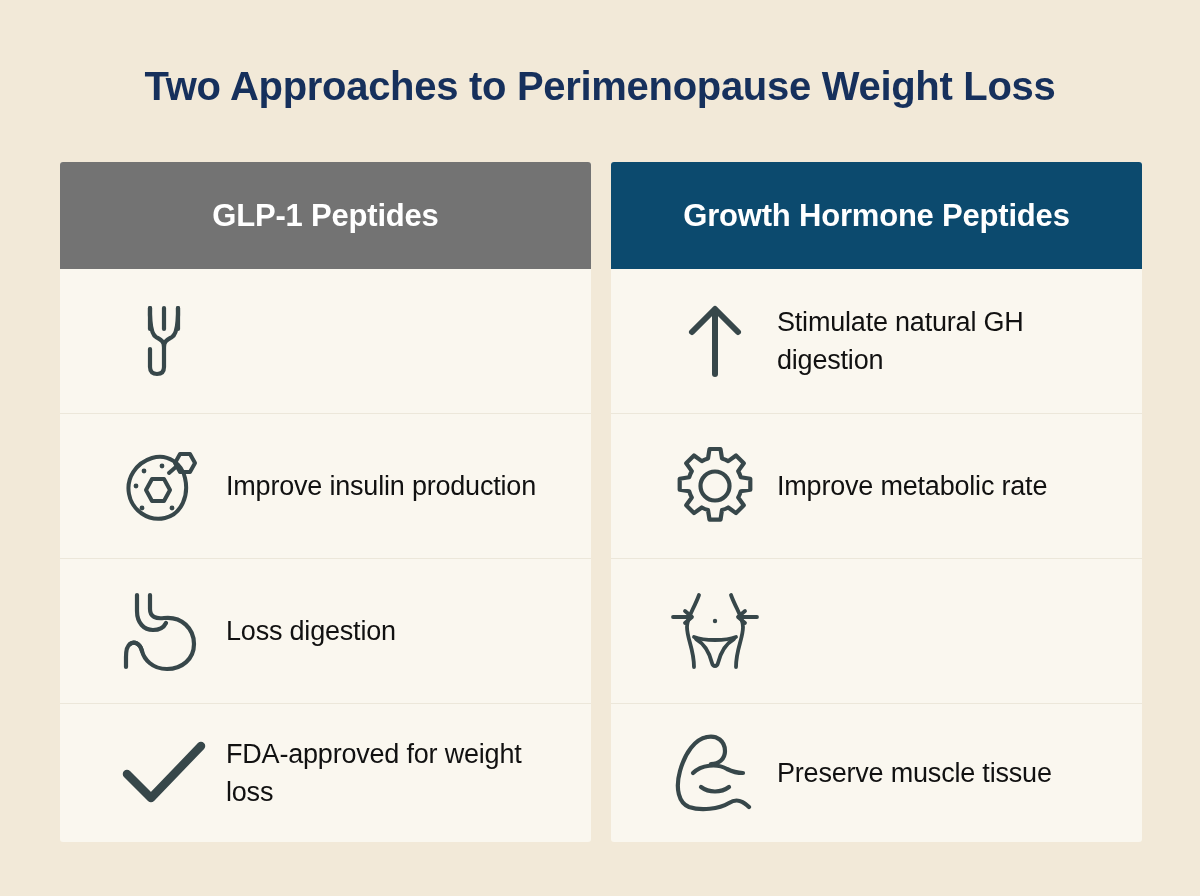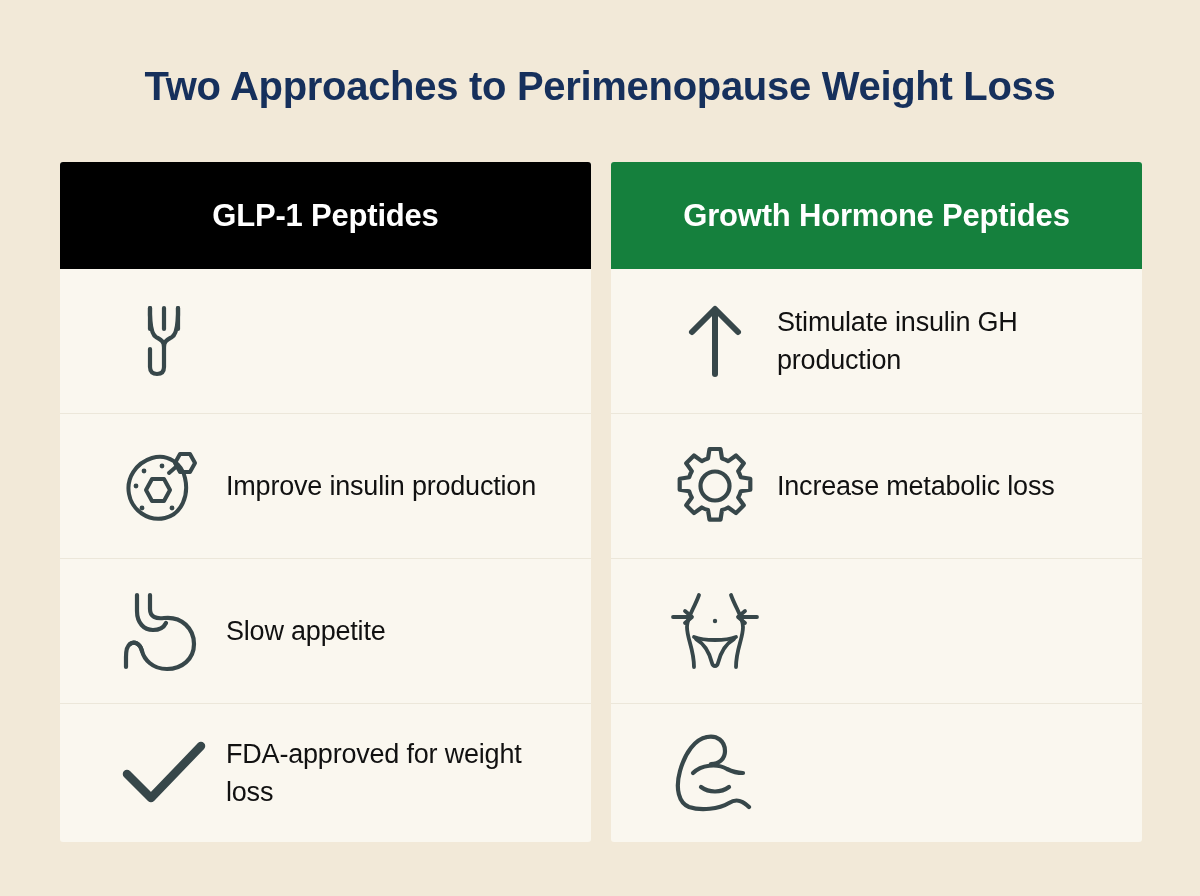--- a/index.html
+++ b/index.html
@@ -50,22 +50,22 @@
   .col-header {
     height: 107px;
     display: flex;
     align-items: center;
     justify-content: center;
     font-size: 31px;
     font-weight: bold;
     color: #ffffff;
     letter-spacing: -0.2px;
   }
-  .col-header.teal { background: #000000; }
-  .col-header.orange { background: #15803d; }
+  .col-header.teal { background: #737373; }
+  .col-header.orange { background: #0c4a6e; }
   .rows {
     display: flex;
     flex-direction: column;
   }
   .row {
     height: 145px;
     display: flex;
     align-items: center;
     padding: 0 0 0 56px;
     box-sizing: border-box;
@@ -138,21 +138,21 @@
         </div>
 
         <div class="row">
           <span class="icon-wrap">
             <svg width="88" height="84" viewBox="0 0 88 84" fill="none" stroke="#37474a" stroke-width="4.2" stroke-linecap="round" stroke-linejoin="round">
               <path d="M30 6 V20 C30 28 36 30 44 29 C62 27 74 40 74 55 C74 70 62 80 47 80 C32 80 24 70 22 62 C20 54 14 52 10 55 C7 57 6 62 6 68 V78"></path>
               <path d="M17 6 V22 C17 34 24 41 33 41 C40 41 44 38 46 34"></path>
               <path d="M22 62 C20 54 14 52 10 55"></path>
             </svg>
           </span>
-          <span class="row-label">Slow appetite</span>
+          <span class="row-label">Loss digestion</span>
         </div>
 
         <div class="row">
           <span class="icon-wrap">
             <svg width="86" height="70" viewBox="0 0 86 70" fill="none" stroke="#37474a" stroke-width="8.5" stroke-linecap="round" stroke-linejoin="round">
               <path d="M6 36 L30 60 L80 8"></path>
             </svg>
           </span>
           <span class="row-label">FDA-approved for weight loss</span>
         </div>
@@ -164,31 +164,31 @@
       <div class="col-header orange">Growth Hormone Peptides</div>
       <div class="rows">
 
         <div class="row">
           <span class="icon-wrap">
             <svg width="62" height="78" viewBox="0 0 62 78" fill="none" stroke="#37474a" stroke-width="6" stroke-linecap="round" stroke-linejoin="round">
               <path d="M31 72 V8"></path>
               <path d="M8 30 L31 7 L54 30"></path>
             </svg>
           </span>
-          <span class="row-label">Stimulate insulin GH production</span>
+          <span class="row-label">Stimulate natural GH digestion</span>
         </div>
 
         <div class="row">
           <span class="icon-wrap">
             <svg width="84" height="84" viewBox="0 0 84 84" fill="none" stroke="#37474a" stroke-width="4.2" stroke-linecap="round" stroke-linejoin="round">
               <path d="M36.5 5 h11 l1.5 9.5 a28 28 0 0 1 6.2 2.6 l7.8-5.6 7.8 7.8 -5.6 7.8 a28 28 0 0 1 2.6 6.2 l9.5 1.5 v11 l-9.5 1.5 a28 28 0 0 1 -2.6 6.2 l5.6 7.8 -7.8 7.8 -7.8-5.6 a28 28 0 0 1 -6.2 2.6 l-1.5 9.5 h-11 l-1.5-9.5 a28 28 0 0 1 -6.2-2.6 l-7.8 5.6 -7.8-7.8 5.6-7.8 a28 28 0 0 1 -2.6-6.2 l-9.5-1.5 v-11 l9.5-1.5 a28 28 0 0 1 2.6-6.2 l-5.6-7.8 7.8-7.8 7.8 5.6 a28 28 0 0 1 6.2-2.6 z"></path>
               <circle cx="42" cy="42" r="14.5"></circle>
             </svg>
           </span>
-          <span class="row-label">Increase metabolic loss</span>
+          <span class="row-label">Improve metabolic rate</span>
         </div>
 
         <div class="row">
           <span class="icon-wrap">
             <svg width="92" height="84" viewBox="0 0 92 84" fill="none" stroke="#37474a" stroke-width="3.8" stroke-linecap="round" stroke-linejoin="round">
               <path d="M30 6 C25 20 18 28 18 38 C18 50 25 60 25 78"></path>
               <path d="M62 6 C67 20 74 28 74 38 C74 50 67 60 67 78"></path>
               <path d="M25 48 C35 52 57 52 67 48"></path>
               <path d="M27 50 C34 54 40 62 43 74 C44 78 48 78 49 74 C52 62 58 54 65 50"></path>
               <circle cx="46" cy="32" r="2.2" fill="#37474a" stroke="none"></circle>
@@ -202,19 +202,20 @@
 
         <div class="row">
           <span class="icon-wrap">
             <svg width="88" height="84" viewBox="0 0 88 84" fill="none" stroke="#37474a" stroke-width="4.2" stroke-linecap="round" stroke-linejoin="round">
               <path d="M36 6 C24 8 14 22 9 40 C4 58 8 72 18 76 C30 80 48 78 58 72 C66 67 72 70 78 76"></path>
               <path d="M36 6 C46 4 54 10 54 20 C54 28 48 33 40 33"></path>
               <path d="M22 42 C30 34 46 32 56 38 C62 41 66 42 72 42"></path>
               <path d="M30 56 C38 62 50 62 58 56"></path>
             </svg>
           </span>
+          <span class="row-label">Preserve muscle tissue</span>
         </div>
 
       </div>
     </div>
 
   </div>
 </div>
 
 </body></html>

